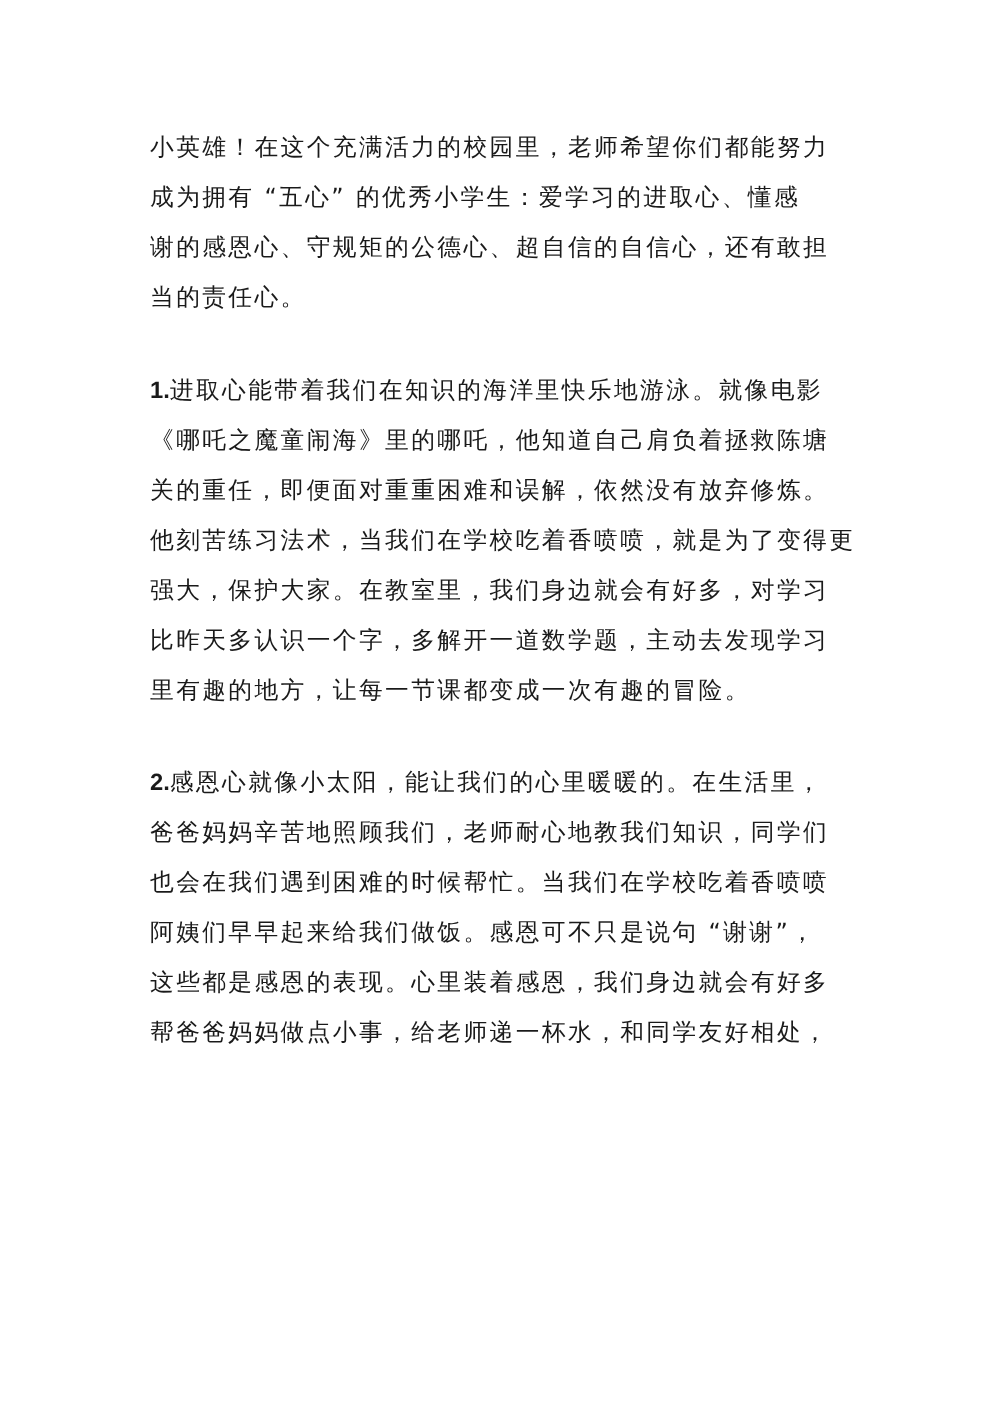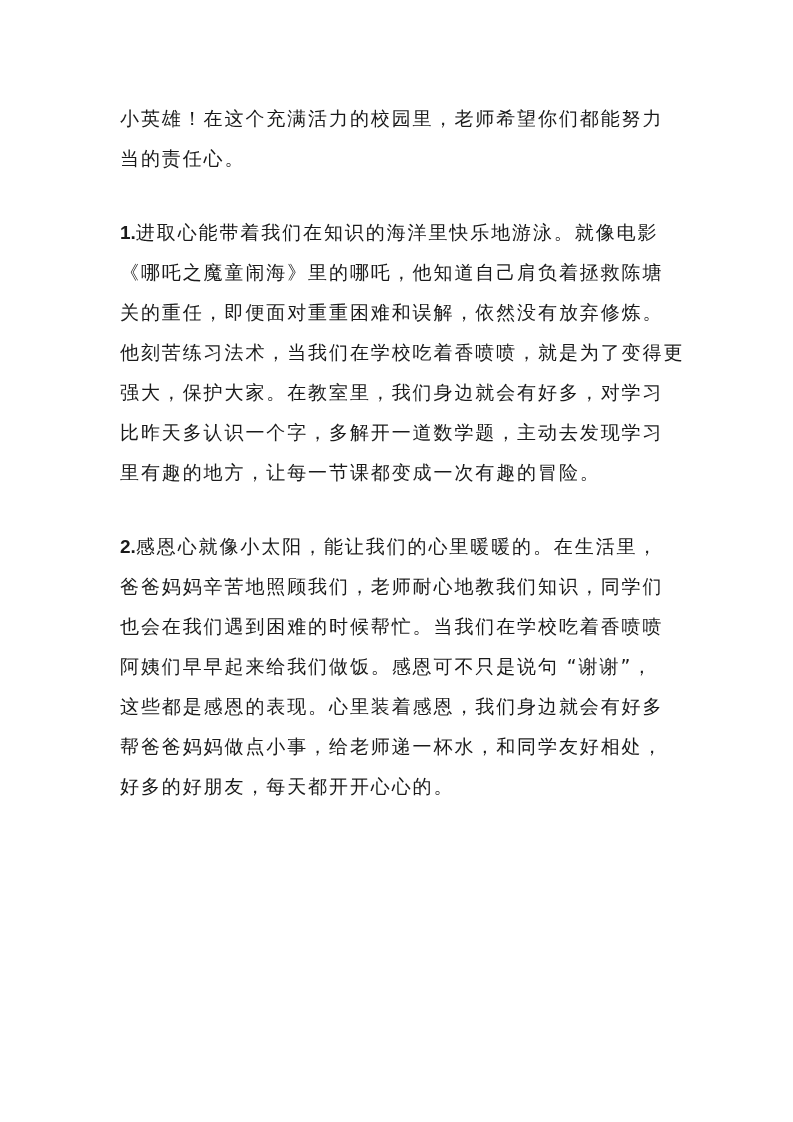--- a/index.html
+++ b/index.html
@@ -39,36 +39,37 @@
     }
     .gap { margin-bottom: 34px; }
   </style>
 </head>
 <body>
 
 <div class="page">
 
   <div class="para gap">
     <span class="line">小英雄！在这个充满活力的校园里，老师希望你们都能努力</span>
+    <span class="line">成为拥有 “五心” 的优秀小学生：爱学习的进取心、懂感</span>
+    <span class="line">谢的感恩心、守规矩的公德心、超自信的自信心，还有敢担</span>
     <span class="line">当的责任心。</span>
   </div>
 
   <div class="para gap">
     <span class="line"><span class="num">1.</span><span>进取心能带着我们在知识的海洋里快乐地游泳。就像电影</span></span>
     <span class="line">《哪吒之魔童闹海》里的哪吒，他知道自己肩负着拯救陈塘</span>
     <span class="line">关的重任，即便面对重重困难和误解，依然没有放弃修炼。</span>
     <span class="line">他刻苦练习法术，当我们在学校吃着香喷喷，就是为了变得更</span>
     <span class="line">强大，保护大家。在教室里，我们身边就会有好多，对学习</span>
     <span class="line">比昨天多认识一个字，多解开一道数学题，主动去发现学习</span>
     <span class="line">里有趣的地方，让每一节课都变成一次有趣的冒险。</span>
   </div>
 
   <div class="para">
     <span class="line"><span class="num">2.</span><span>感恩心就像小太阳，能让我们的心里暖暖的。在生活里，</span></span>
     <span class="line">爸爸妈妈辛苦地照顾我们，老师耐心地教我们知识，同学们</span>
     <span class="line">也会在我们遇到困难的时候帮忙。当我们在学校吃着香喷喷</span>
     <span class="line">阿姨们早早起来给我们做饭。感恩可不只是说句 “谢谢”，</span>
     <span class="line">这些都是感恩的表现。心里装着感恩，我们身边就会有好多</span>
     <span class="line">帮爸爸妈妈做点小事，给老师递一杯水，和同学友好相处，</span>
-    <span class="line">好多的好朋友，每天都开开心心的。</span>
   </div>
 
 </div>
 
 </body></html>

